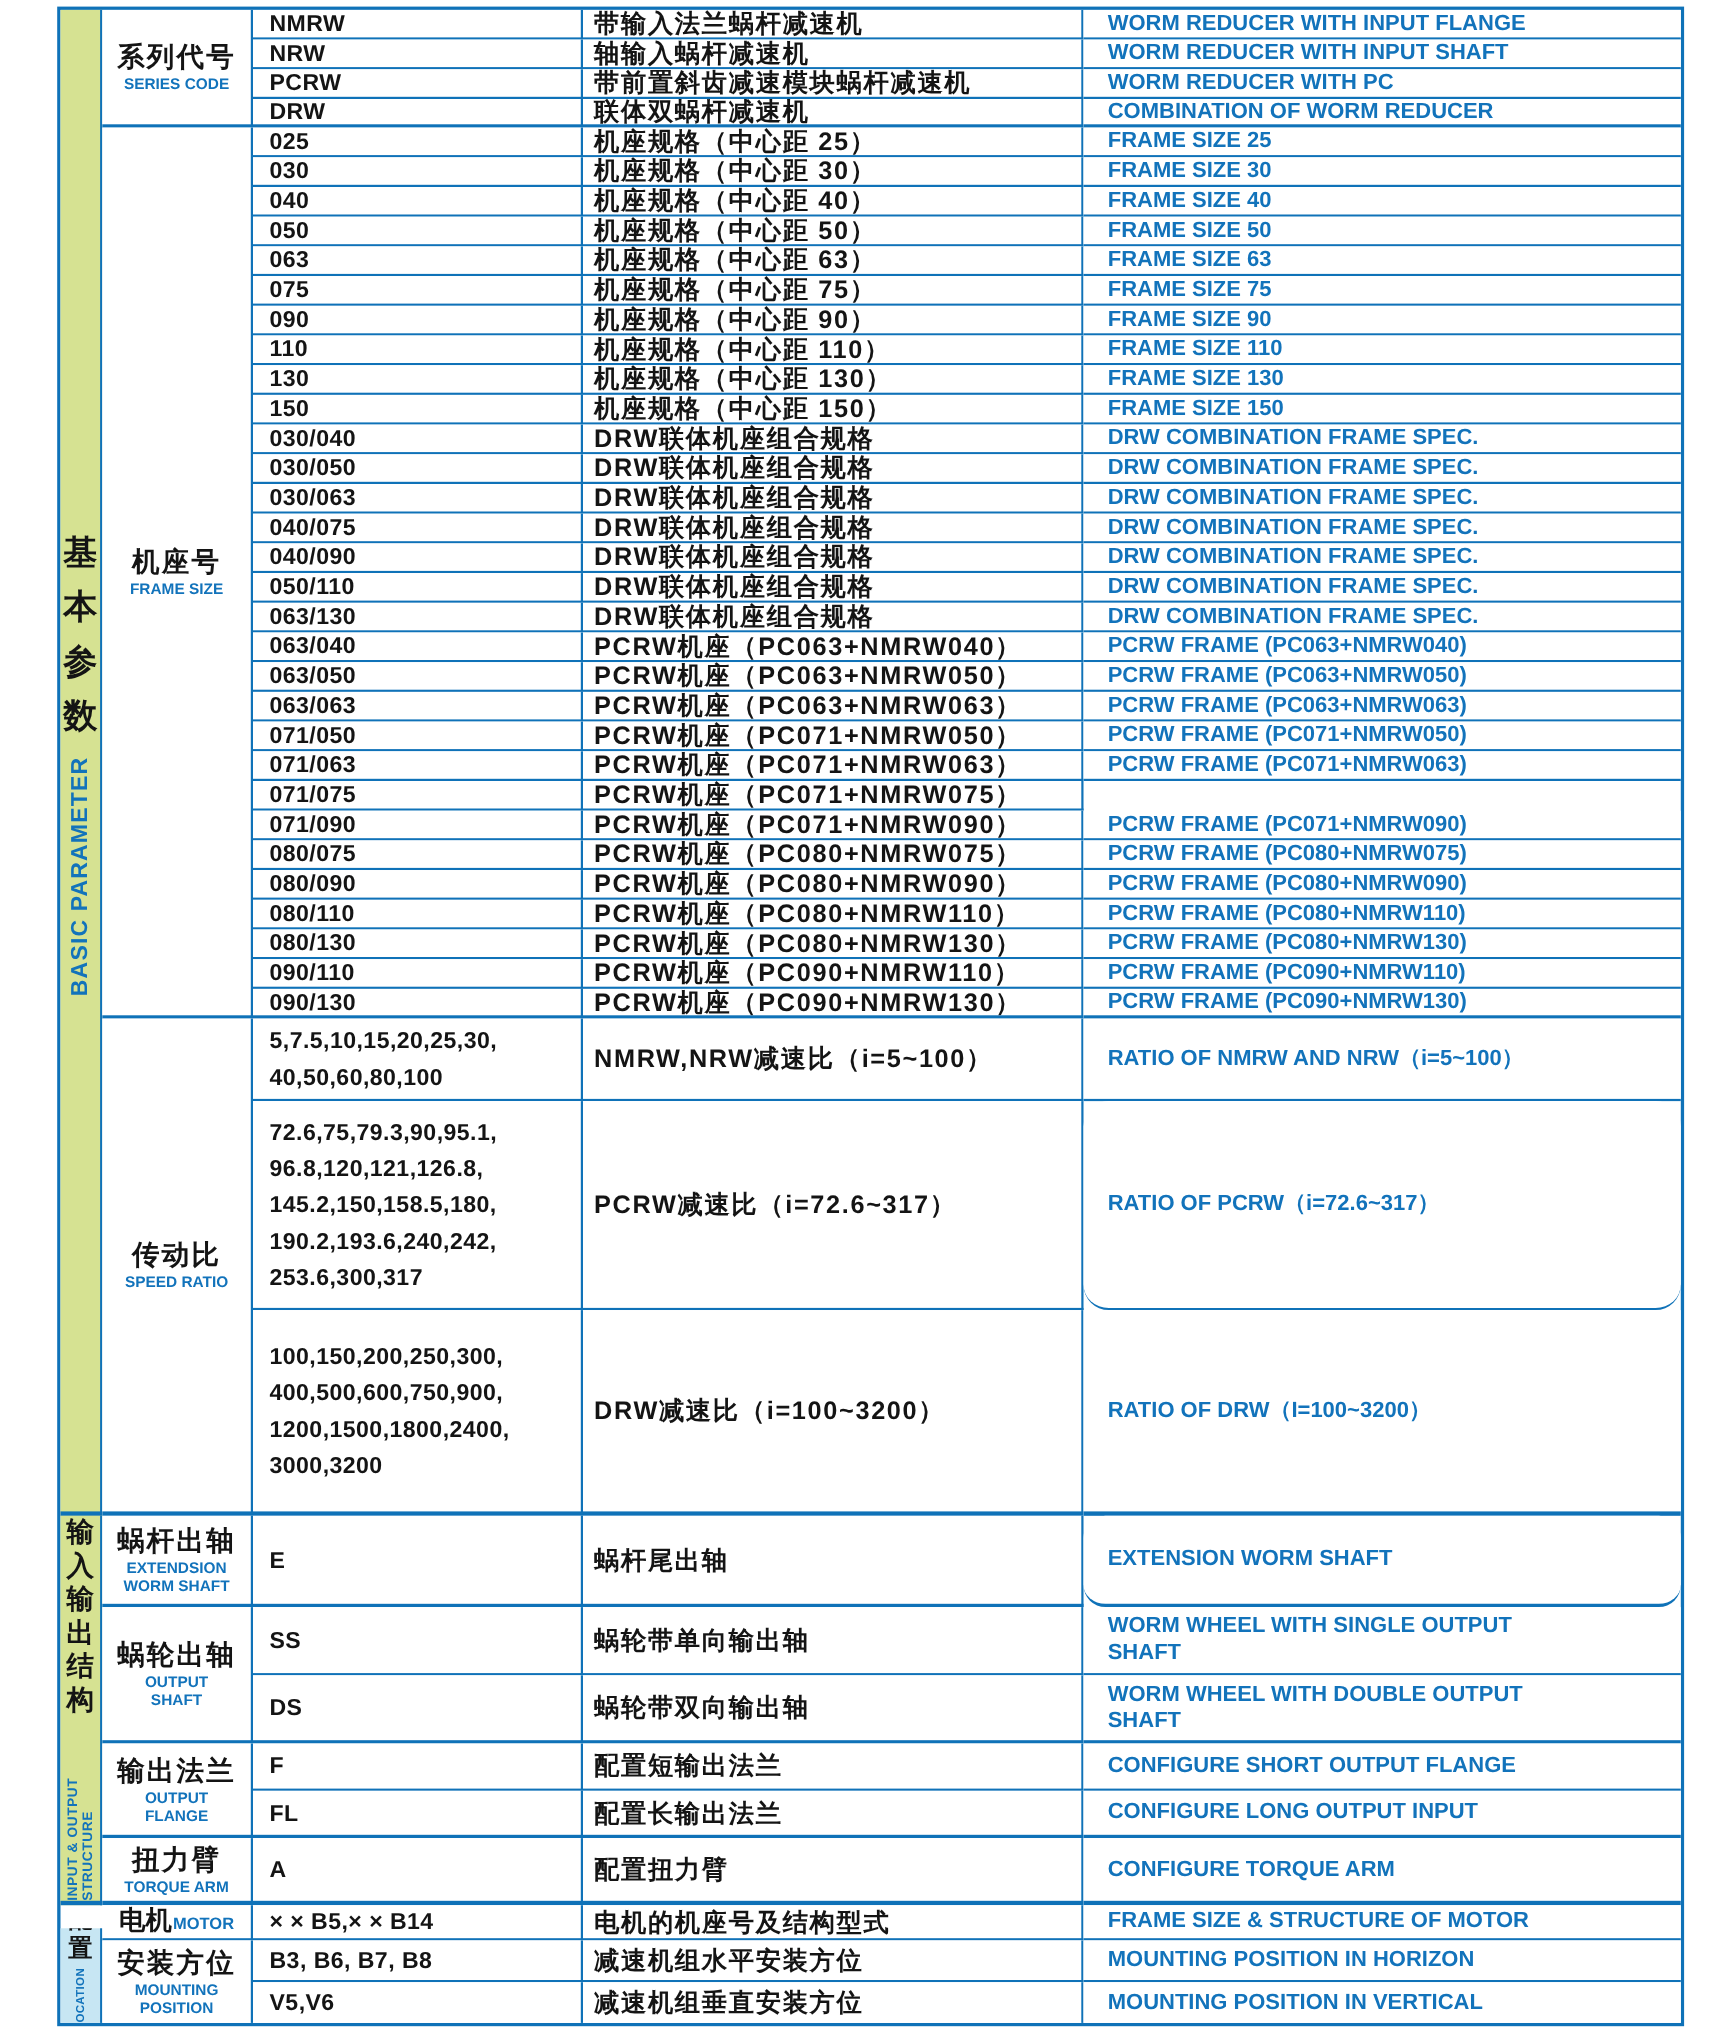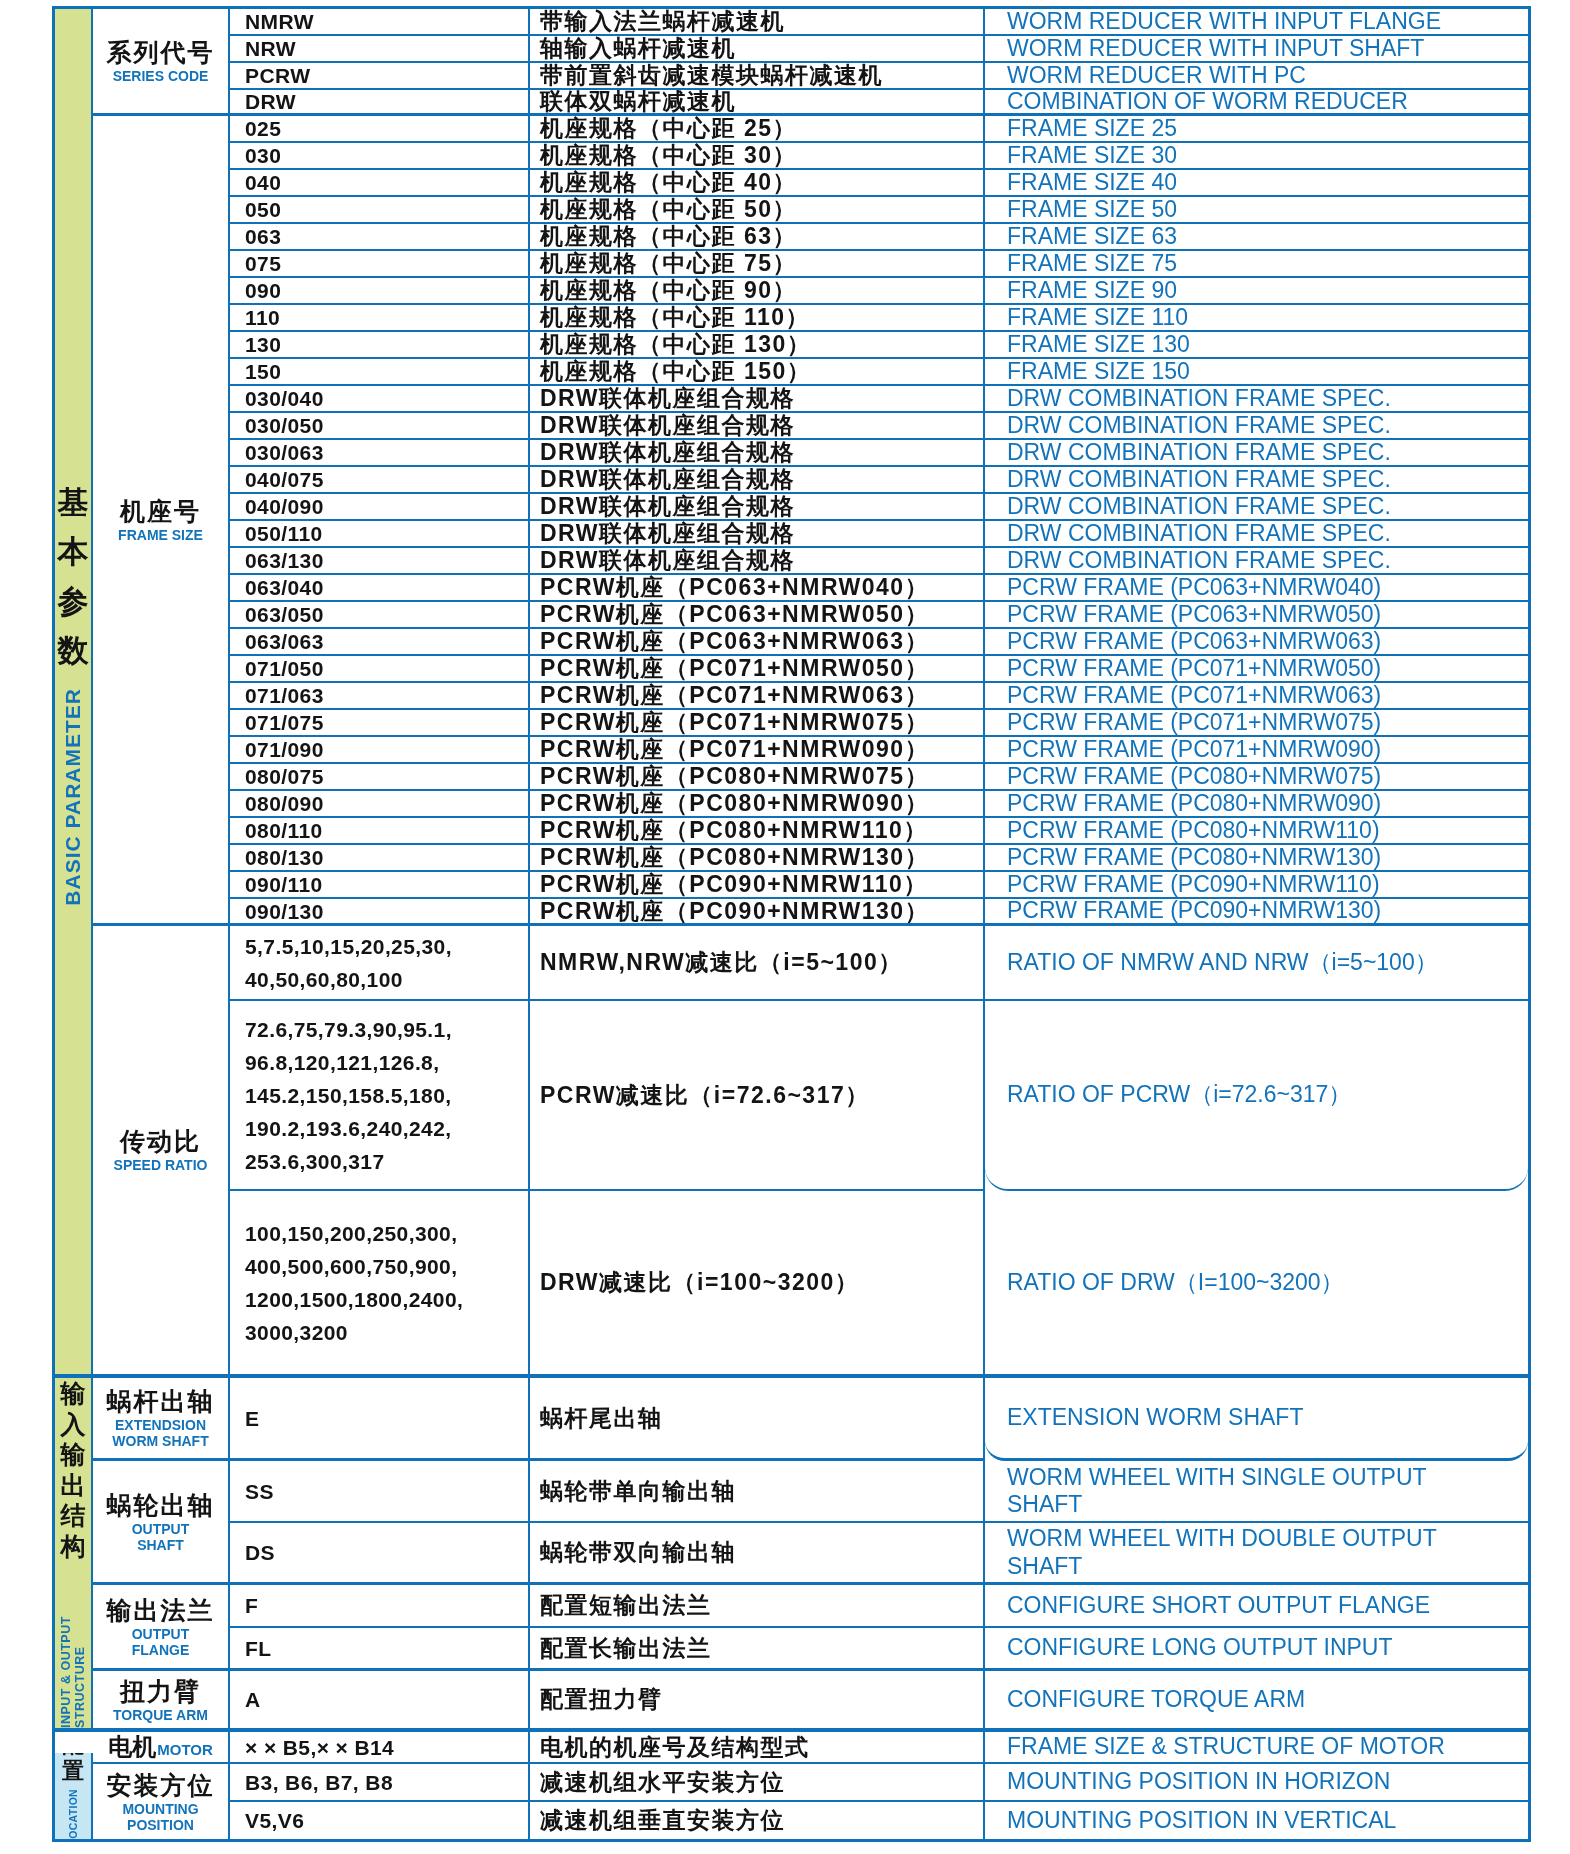--- a/index.html
+++ b/index.html
@@ -36,21 +36,21 @@
   .code{
     font-weight:bold;font-size:21px;color:var(--ink);
     padding-left:15px;letter-spacing:.4px;line-height:33px;
     white-space:pre-line;
   }
   .cn{
     font-weight:bold;font-size:23px;color:var(--ink);
     padding-left:10px;letter-spacing:1.5px;line-height:1.15;
   }
   .en{
-    font-weight:normal;font-size:23px;color:var(--blue);
+    font-weight:bold;font-size:20px;color:var(--blue);
     padding-left:22px;line-height:1.18;white-space:pre-line;
     border-right:none;
   }
   .cat{
     flex-direction:column;justify-content:center;
     text-align:center;padding:2px 2px;gap:2px;
   }
   .cat .cn-l{
     font-weight:bold;font-size:25px;color:var(--ink);
     letter-spacing:2px;line-height:1.2;
@@ -213,21 +213,20 @@
       <div class="cell cn " style="grid-area: 24 / 4;">PCRW机座（PC063+NMRW063）</div>
       <div class="cell en " style="grid-area: 24 / 5;">PCRW FRAME (PC063+NMRW063)</div>
       <div class="cell code " style="grid-area: 25 / 3;">071/050</div>
       <div class="cell cn " style="grid-area: 25 / 4;">PCRW机座（PC071+NMRW050）</div>
       <div class="cell en " style="grid-area: 25 / 5;">PCRW FRAME (PC071+NMRW050)</div>
       <div class="cell code " style="grid-area: 26 / 3;">071/063</div>
       <div class="cell cn " style="grid-area: 26 / 4;">PCRW机座（PC071+NMRW063）</div>
       <div class="cell en " style="grid-area: 26 / 5;">PCRW FRAME (PC071+NMRW063)</div>
       <div class="cell code " style="grid-area: 27 / 3;">071/075</div>
       <div class="cell cn " style="grid-area: 27 / 4;">PCRW机座（PC071+NMRW075）</div>
-      <div class="cell en " style="grid-area: 27 / 5;">PCRW FRAME (PC071+NMRW075)</div>
       <div class="cell code " style="grid-area: 28 / 3;">071/090</div>
       <div class="cell cn " style="grid-area: 28 / 4;">PCRW机座（PC071+NMRW090）</div>
       <div class="cell en " style="grid-area: 28 / 5;">PCRW FRAME (PC071+NMRW090)</div>
       <div class="cell code " style="grid-area: 29 / 3;">080/075</div>
       <div class="cell cn " style="grid-area: 29 / 4;">PCRW机座（PC080+NMRW075）</div>
       <div class="cell en " style="grid-area: 29 / 5;">PCRW FRAME (PC080+NMRW075)</div>
       <div class="cell code " style="grid-area: 30 / 3;">080/090</div>
       <div class="cell cn " style="grid-area: 30 / 4;">PCRW机座（PC080+NMRW090）</div>
       <div class="cell en " style="grid-area: 30 / 5;">PCRW FRAME (PC080+NMRW090)</div>
       <div class="cell code " style="grid-area: 31 / 3;">080/110</div>

